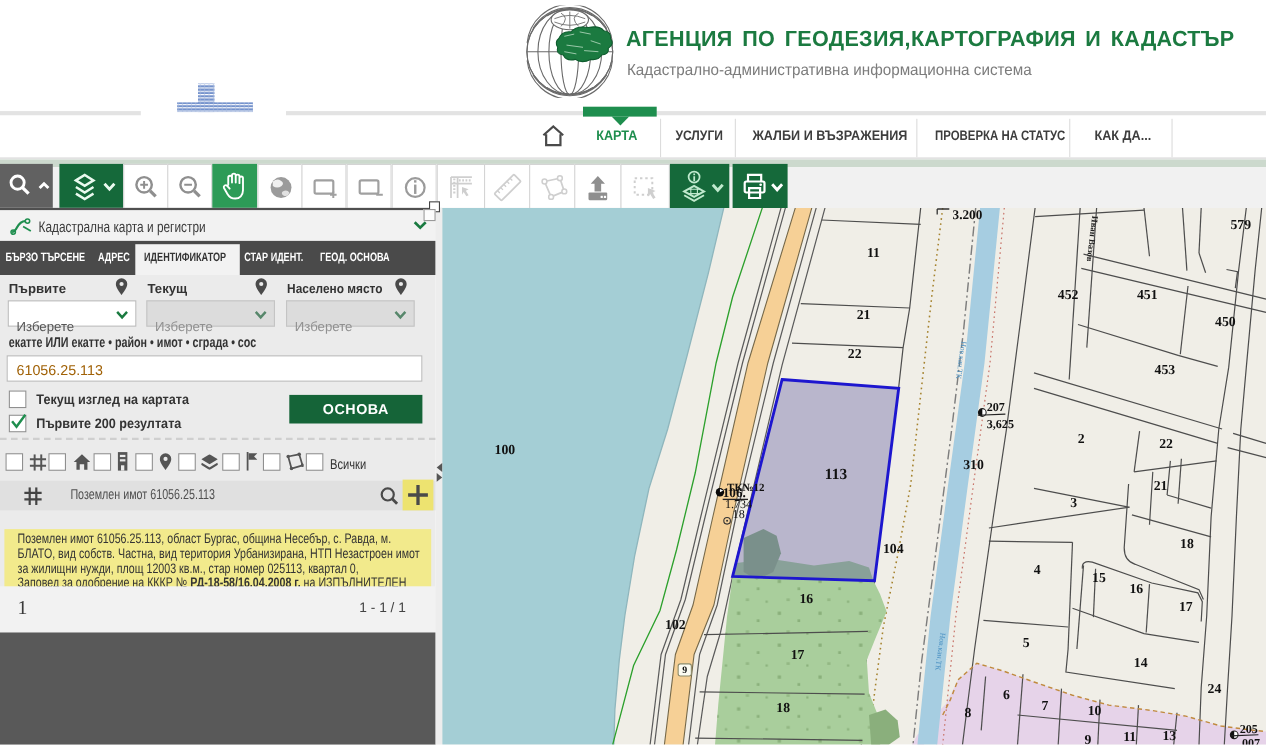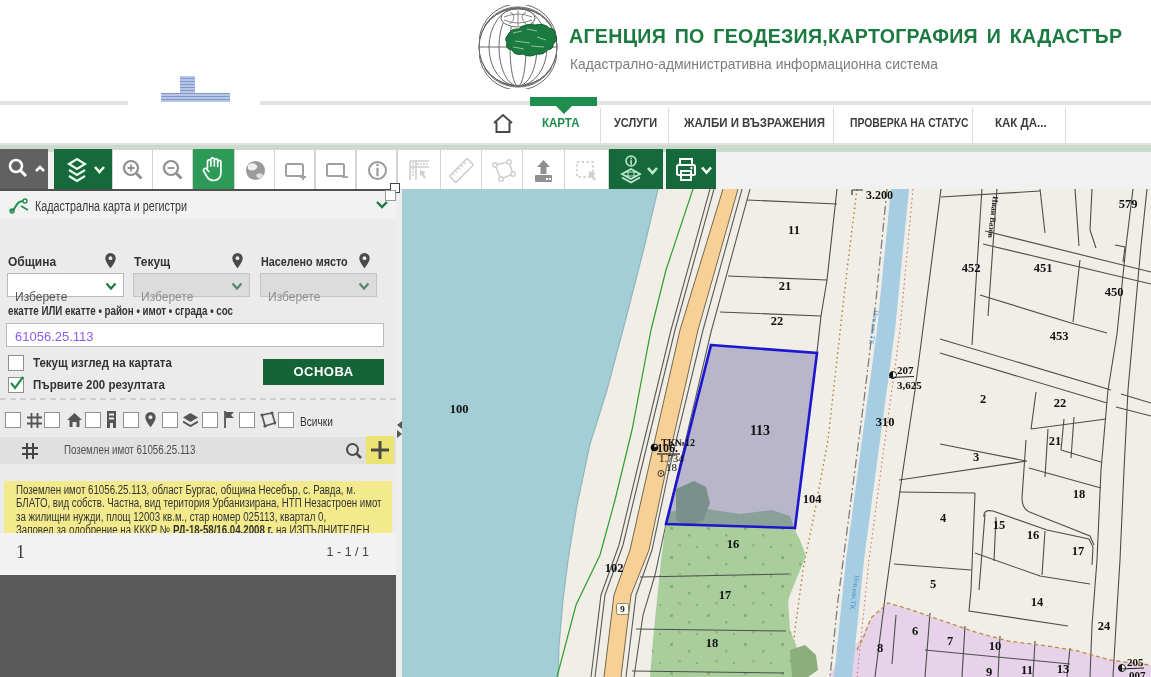--- a/index.html
+++ b/index.html
@@ -33,21 +33,21 @@
 #sbhead .t{position:absolute;left:35px;top:7px;font-size:14px;color:#3a3a3a;white-space:nowrap;transform:scaleX(.77);transform-origin:0 0}
 #sbtabs{left:0;top:30px;width:396px;height:31px;background:#4a4a4a}
 .sbtab{position:absolute;top:9px;font-size:11px;font-weight:bold;color:#fff;white-space:nowrap;transform:scaleX(.75);transform-origin:0 0}
 #sbtab-act{position:absolute;left:123px;top:3px;width:95px;height:28px;background:#f2f2f2}
 #sbtab-act span{position:absolute;left:8px;top:6px;font-size:11px;font-weight:bold;color:#333;white-space:nowrap;transform:scaleX(.75);transform-origin:0 0}
 .flbl{position:absolute;font-size:12px;font-weight:bold;color:#333}
 .dd{position:absolute;top:84px;width:117px;height:24px;border:1px solid #b9b9b9;background:#fff;font-size:12px;color:#555}
 .dd span{position:absolute;left:7px;top:16px}
 .dd.dis{background:#dcdcdc;color:#909090;border-color:#c4c4c4}
 .pin{position:absolute;top:63px}
-#idinput{position:absolute;left:6px;top:134px;width:378px;height:24px;border:1px solid #b9b9b9;background:#fff;font-size:13px;color:#8b5cf6}
+#idinput{position:absolute;left:6px;top:134px;width:378px;height:24px;border:1px solid #b9b9b9;background:#fff;font-size:13px;color:#a16207}
 #idinput span{position:absolute;left:8px;top:5px}
 .cb{position:absolute;width:16px;height:16px;background:#fff;border:1px solid #8f8f8f}
 .cblbl{position:absolute;font-size:12.5px;font-weight:bold;color:#333;white-space:nowrap;transform:scaleX(.92);transform-origin:0 0}
 #btn-search{position:absolute;left:263px;top:170px;width:121px;height:26px;background:#156438;color:#fff;font-size:13px;font-weight:bold;text-align:center;line-height:26px;letter-spacing:.5px}
 #dashsep{position:absolute;left:0;top:209px;width:396px;border-top:2px dashed #cfcfcf}
 #resrow{position:absolute;left:0;top:248px;width:396px;height:27px;background:#e0e0e0}
 #resrow .t{position:absolute;left:64px;top:5px;font-size:13px;color:#4f4f4f;white-space:nowrap;transform:scaleX(.75);transform-origin:0 0}
 #plusbox{position:absolute;left:366px;top:247px;width:28px;height:28px;background:#ede370}
 #ybox{position:absolute;left:4px;top:292px;width:388px;height:69px;background:#f2ea8c;overflow:hidden}#ybox .in{position:absolute;left:12px;top:3px;width:500px;font-size:12.5px;color:#333;line-height:13.3px;transform:scaleX(.775);transform-origin:0 0}
 #pgrow{position:absolute;left:0;top:344px;width:396px;height:42px;background:#f2f2f2}
@@ -267,22 +267,31 @@
         <path d="M2 14 C7 14 6 4 14 4" fill="none" stroke="#1e8e4e" stroke-width="2"></path>
         <circle cx="3" cy="14" r="2" fill="none" stroke="#1e8e4e" stroke-width="1.4"></circle>
         <circle cx="16" cy="4" r="2" fill="none" stroke="#1e8e4e" stroke-width="1.4"></circle>
         <path d="M12 9 L19 13" stroke="#1e8e4e" stroke-width="1.6"></path>
       </svg>
     <span class="t">Кадастрална карта и регистри</span>
     <svg class="abs" style="left:375px;top:9px" width="14" height="10" viewBox="0 0 14 10">
         <path d="M2 2 L7 7 L12 2" fill="none" stroke="#1a7a40" stroke-width="2.4"></path>
       </svg>
   </div>
+  <div class="abs" id="sbtabs">
+    <div class="sbtab" style="left:5px">БЪРЗО ТЪРСЕНЕ</div>
+    <div class="sbtab" style="left:89px">АДРЕС</div>
+    <div id="sbtab-act">
+        <span>ИДЕНТИФИКАТОР</span>
+      </div>
+    <div class="sbtab" style="left:222px">СТАР ИДЕНТ.</div>
+    <div class="sbtab" style="left:291px">ГЕОД. ОСНОВА</div>
+  </div>
   <div id="sbform">
-    <div class="flbl" style="left:8px;top:66px">Община</div>
+    <div class="flbl" style="left:8px;top:66px">Първите</div>
     <div class="flbl" style="left:134px;top:66px">Текущ</div>
     <div class="flbl" style="left:261px;top:66px;white-space:nowrap;transform:scaleX(.9);transform-origin:0 0">Населено място</div>
     <svg class="pin" style="left:104px" width="13" height="17" viewBox="0 0 13 17">
         <path d="M6.5 1 a5.2 5.2 0 0 1 5.2 5.2 c0 3.8 -5.2 10 -5.2 10 s-5.2 -6.2 -5.2 -10 A5.2 5.2 0 0 1 6.5 1 Z" fill="#4a4a4a"></path>
         <circle cx="6.5" cy="6.2" r="1.9" fill="#ebebeb"></circle>
       </svg>
     <svg class="pin" style="left:231px" width="13" height="17" viewBox="0 0 13 17">
         <path d="M6.5 1 a5.2 5.2 0 0 1 5.2 5.2 c0 3.8 -5.2 10 -5.2 10 s-5.2 -6.2 -5.2 -10 A5.2 5.2 0 0 1 6.5 1 Z" fill="#4a4a4a"></path>
         <circle cx="6.5" cy="6.2" r="1.9" fill="#ebebeb"></circle>
       </svg>

